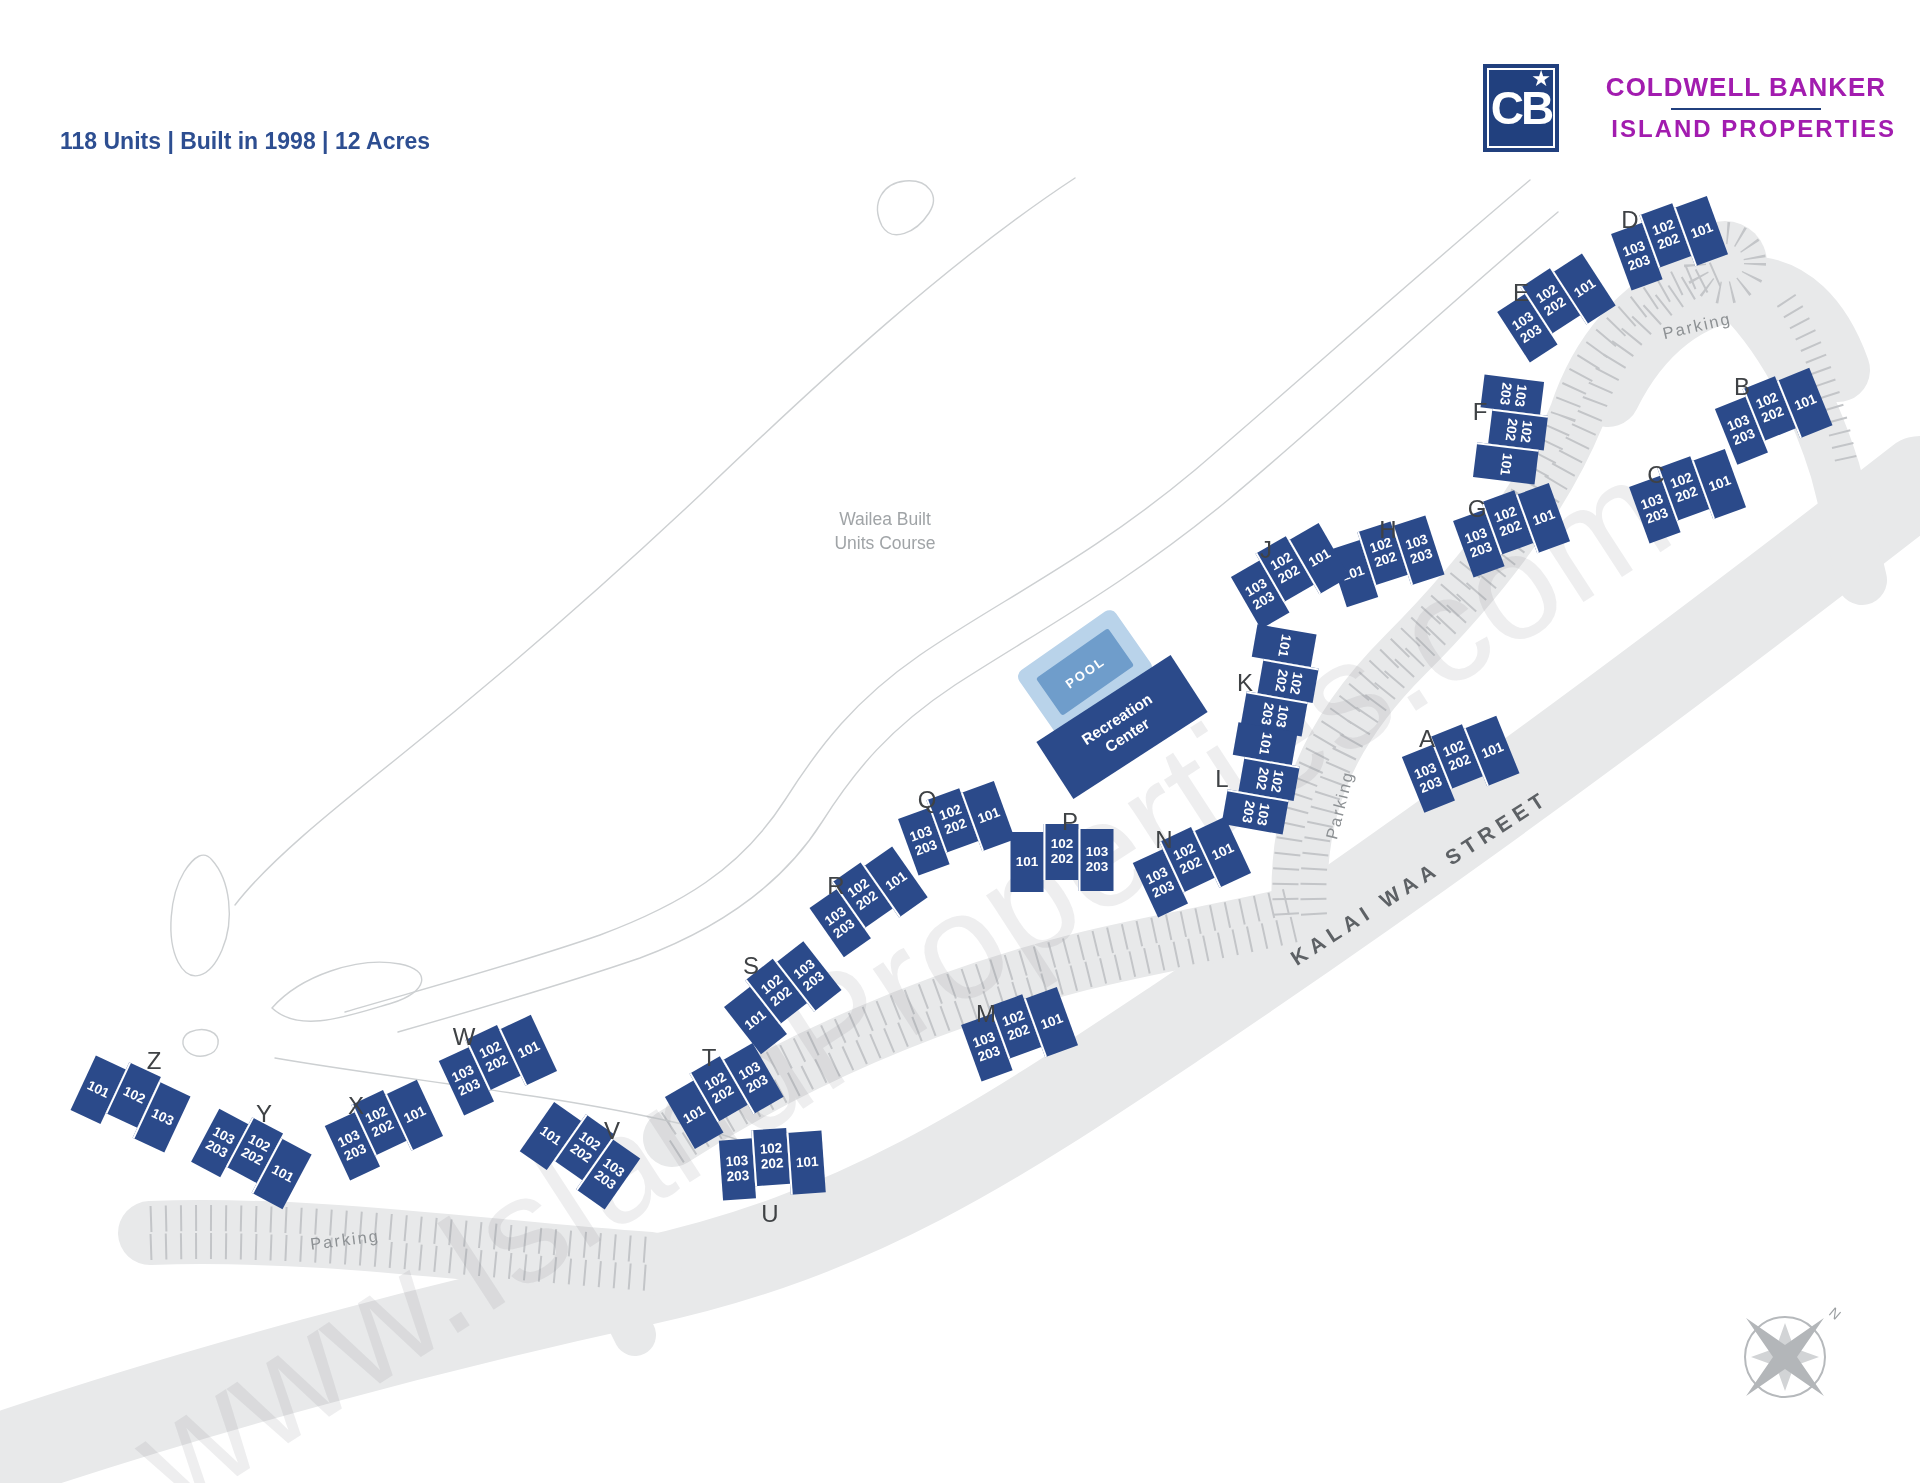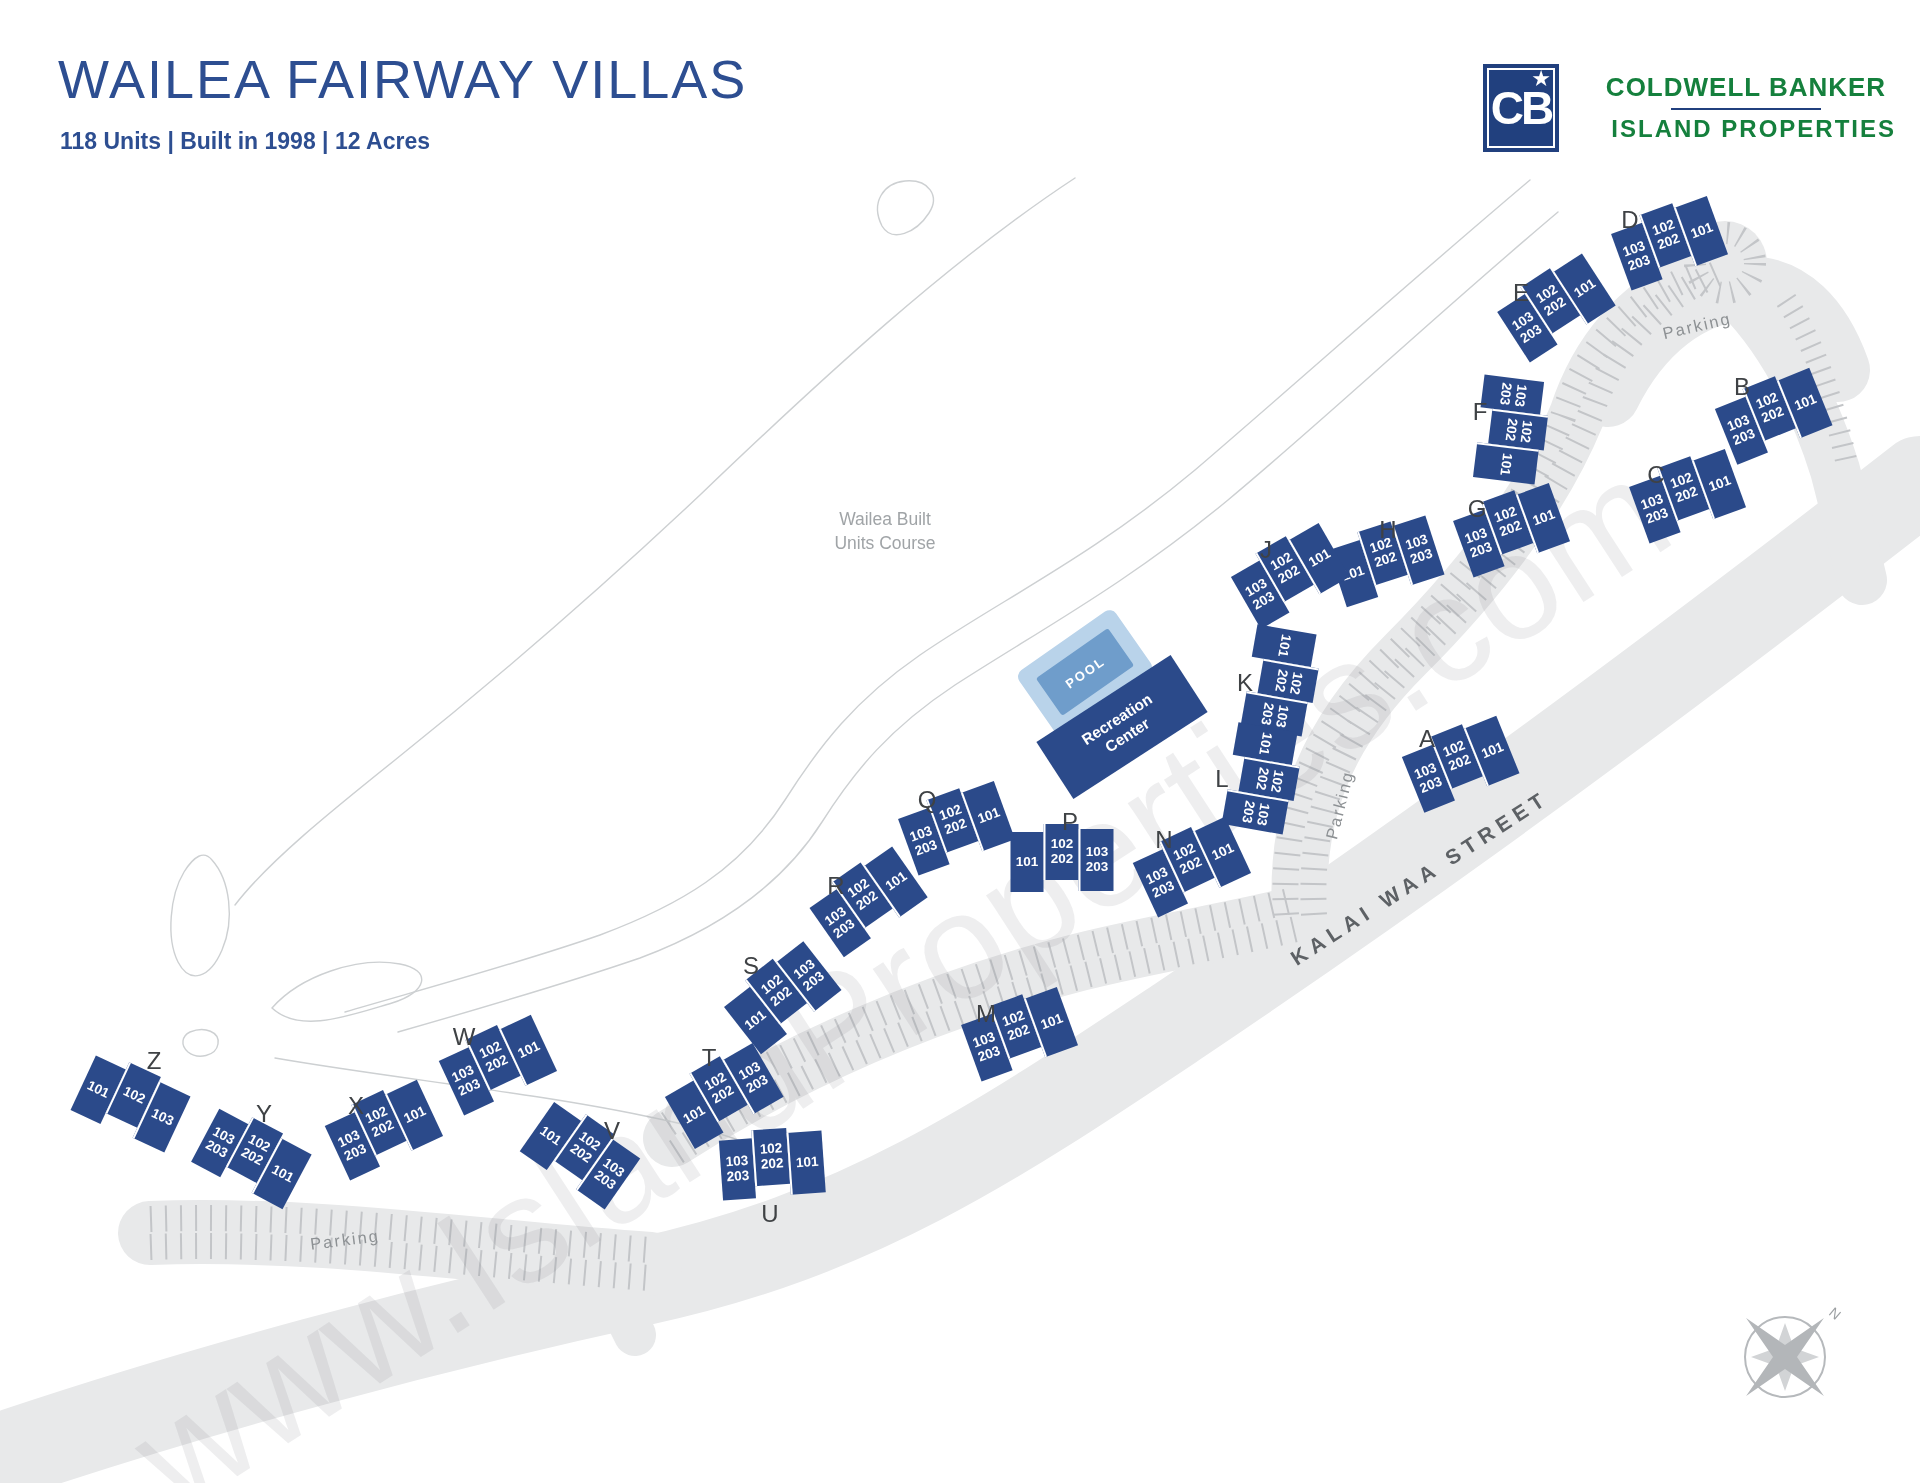--- a/index.html
+++ b/index.html
@@ -9,21 +9,21 @@
   
   .title{position:absolute;left:58px;top:48px;font-size:54px;font-weight:400;
          letter-spacing:2px;color:#2d4e91;white-space:nowrap;}
   .subtitle{position:absolute;left:60px;top:128px;font-size:23px;font-weight:bold;
             color:#2d4e91;white-space:nowrap;}
   .logo-box{position:absolute;left:1483px;top:64px;width:76px;height:88px;background:#21407e;}
   .logo-box::after{content:"";position:absolute;inset:4px;border:2px solid #ffffff;}
   .logo-mono{position:absolute;inset:0;display:flex;align-items:center;justify-content:center;
              color:#fff;font-size:46px;font-weight:bold;letter-spacing:-3px;z-index:2;}
   .logo-star{position:absolute;right:8px;top:2px;color:#fff;font-size:22px;z-index:3;}
-  .brand{position:absolute;left:1596px;top:72px;width:300px;text-align:center;color:#15803d;}
+  .brand{position:absolute;left:1596px;top:72px;width:300px;text-align:center;color:#a21caf;}
   .brand-l1{font-size:26px;font-weight:bold;letter-spacing:1px;white-space:nowrap;}
   .brand-rule{width:150px;height:2px;background:#21407e;margin:5px auto 5px auto;}
   .brand-l2{font-size:24px;font-weight:bold;letter-spacing:2px;white-space:nowrap;text-align:right;}
 
   
   .svg-layer{position:absolute;left:0;top:0;z-index:1;}
   .watermark{position:absolute;left:150px;top:1385px;transform:rotate(-33deg);
              transform-origin:0 50%;font-size:150px;color:rgba(120,124,130,0.13);
              white-space:nowrap;z-index:2;letter-spacing:1px;}
 
@@ -97,21 +97,20 @@
       <path d="M 882 226 C 870 202 884 183 905 181 C 929 179 940 196 929 213 C 916 233 892 243 882 226 Z"></path>
       <path d="M 212 860 C 230 880 235 920 222 950 C 210 978 190 985 178 962 C 166 938 170 895 184 872 C 194 856 204 850 212 860 Z"></path>
       <path d="M 272 1008 C 300 976 358 956 400 964 C 432 970 428 992 392 1003 C 348 1016 300 1034 272 1008 Z"></path>
       <path d="M 190 1032 C 205 1026 220 1032 218 1044 C 216 1056 198 1060 188 1052 C 180 1045 182 1036 190 1032 Z"></path>
       <path d="M 275 1058 C 390 1078 530 1092 645 1116 C 705 1128 745 1140 765 1152"></path>
     </g>
   </svg>
 
   <div class="watermark">www.IslandProperties.com</div>
 
-  <div class="title">WAILEA FAIRWAY VILLAS</div>
   <div class="subtitle">118 Units | Built in 1998 | 12 Acres</div>
 
   <div class="logo-box">
     <span class="logo-mono">CB</span>
     <span class="logo-star">★</span>
   </div>
   <div class="brand">
     <div class="brand-l1">COLDWELL BANKER</div>
     <div class="brand-rule"></div>
     <div class="brand-l2">ISLAND PROPERTIES</div>

